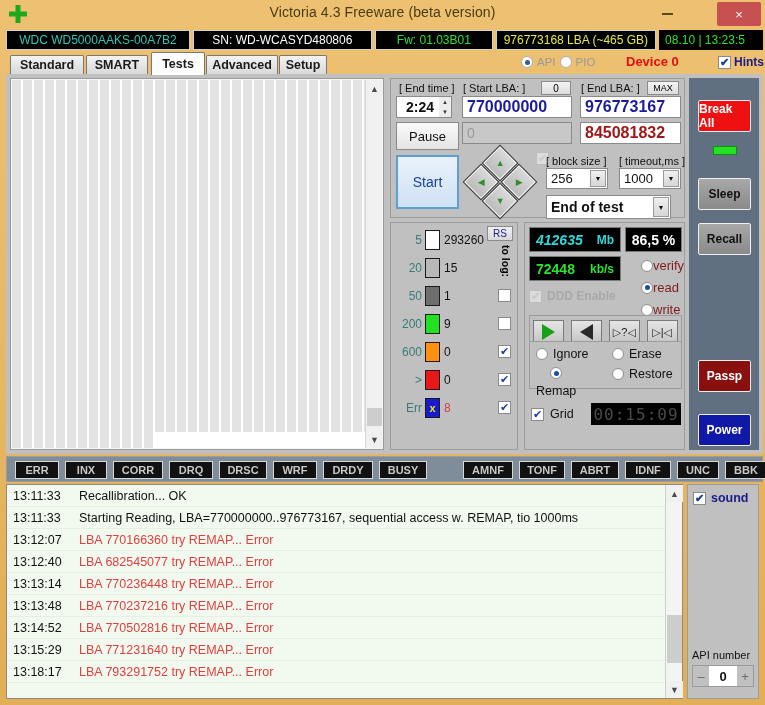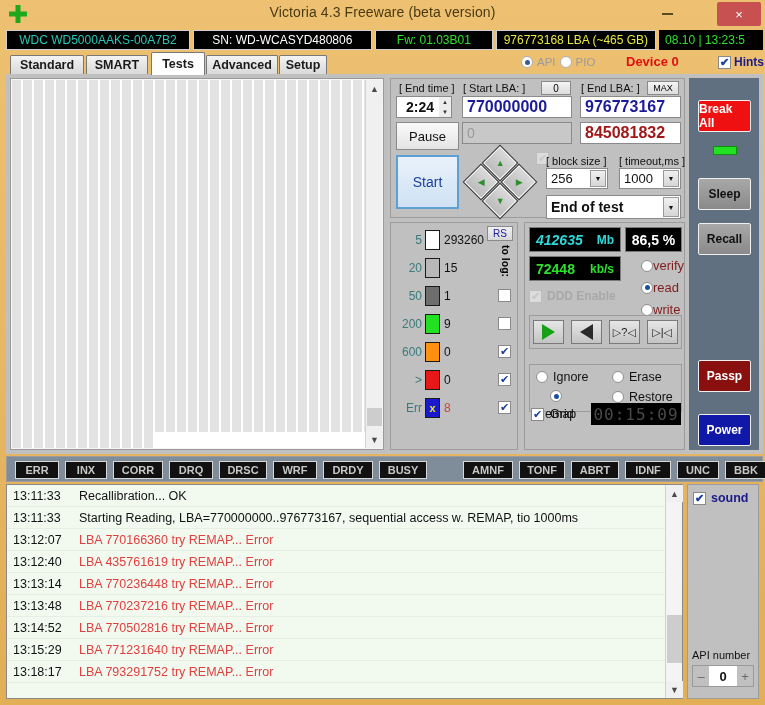--- a/index.html
+++ b/index.html
@@ -251,21 +251,21 @@
   }
   .combo .arrowbox {
     position: absolute; right: 1px; top: 1px; bottom: 1px; width: 16px;
     background: linear-gradient(180deg,#f0f0f0,#d6d6d6);
     border: 1px solid #9a9a9a;
     display: flex; align-items: center; justify-content: center; font-size: 7px;
   }
   #cmb-blocksize { left: 155px; top: 89px; width: 62px; height: 21px; }
   #cmb-timeout   { left: 228px; top: 89px; width: 62px; height: 21px; }
   #cmb-endoftest {
-    left: 155px; top: 116px; width: 135px; height: 24px;
+    left: 155px; top: 116px; width: 125px; height: 24px;
     font-size: 14px; font-weight: bold;
   }
 
   
   #hist-panel {
     position: absolute; left: 384px; top: 148px; width: 128px; height: 228px;
     background: #c0c0c0; border: 1px solid #9c9c9c;
   }
   #btn-rs {
     position: absolute; right: 4px; top: 3px; width: 26px; height: 15px;
@@ -333,21 +333,21 @@
   .tbtn {
     width: 31px; height: 24px; border: 1px solid #7a7a7a;
     background: linear-gradient(180deg,#e6e6e6,#c4c4c4);
     display: flex; align-items: center; justify-content: center;
     font-size: 11px; color: #1a1a1a;
   }
   .tri-r { width:0;height:0;border-left:13px solid #18a018;border-top:8px solid transparent;border-bottom:8px solid transparent;}
   .tri-l { width:0;height:0;border-right:13px solid #2a2a2a;border-top:8px solid transparent;border-bottom:8px solid transparent;}
 
   #action-box {
-    position: absolute; left: 4px; top: 141px; width: 153px; height: 48px;
+    position: absolute; left: 4px; top: 118px; width: 153px; height: 48px;
     background: #c0c0c0; border: 1px solid #9c9c9c;
   }
   .arow {
     position: absolute; display: flex; align-items: center; gap: 5px;
     font-size: 12.5px; color: #111;
   }
   #a-ignore  { left: 6px;  top: 5px; }
   #a-remap   { left: 6px;  top: 25px; flex-direction: column; }
   #a-erase   { left: 82px; top: 5px; }
   #a-restore { left: 82px; top: 25px; }
@@ -717,21 +717,21 @@
     <div class="logrow">
       <span class="logtime">13:11:33</span>
       <span class="logmsg">Starting Reading, LBA=770000000..976773167, sequential access w. REMAP, tio 1000ms</span>
     </div>
     <div class="logrow error">
       <span class="logtime">13:12:07</span>
       <span class="logmsg">LBA 770166360 try REMAP... Error</span>
     </div>
     <div class="logrow error">
       <span class="logtime">13:12:40</span>
-      <span class="logmsg">LBA 435761619 try REMAP... Error</span>
+      <span class="logmsg">LBA 682545077 try REMAP... Error</span>
     </div>
     <div class="logrow error">
       <span class="logtime">13:13:14</span>
       <span class="logmsg">LBA 770236448 try REMAP... Error</span>
     </div>
     <div class="logrow error">
       <span class="logtime">13:13:48</span>
       <span class="logmsg">LBA 770237216 try REMAP... Error</span>
     </div>
     <div class="logrow error">

